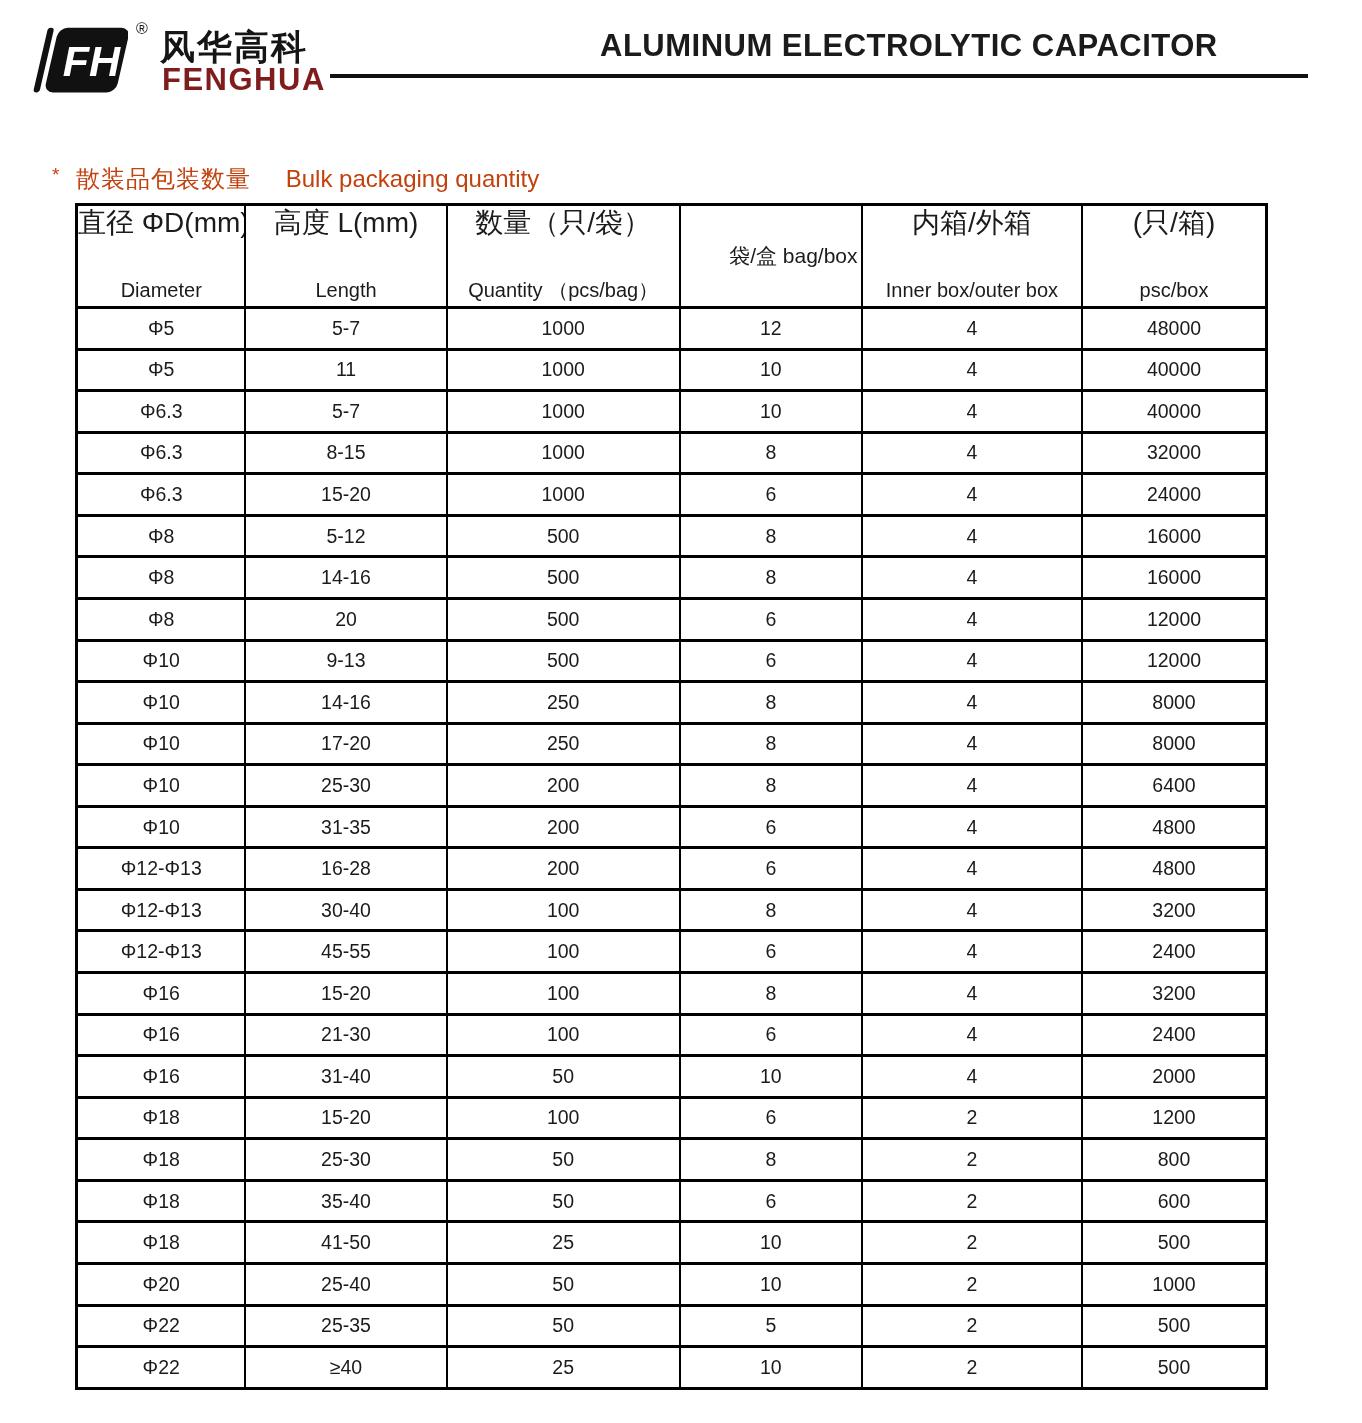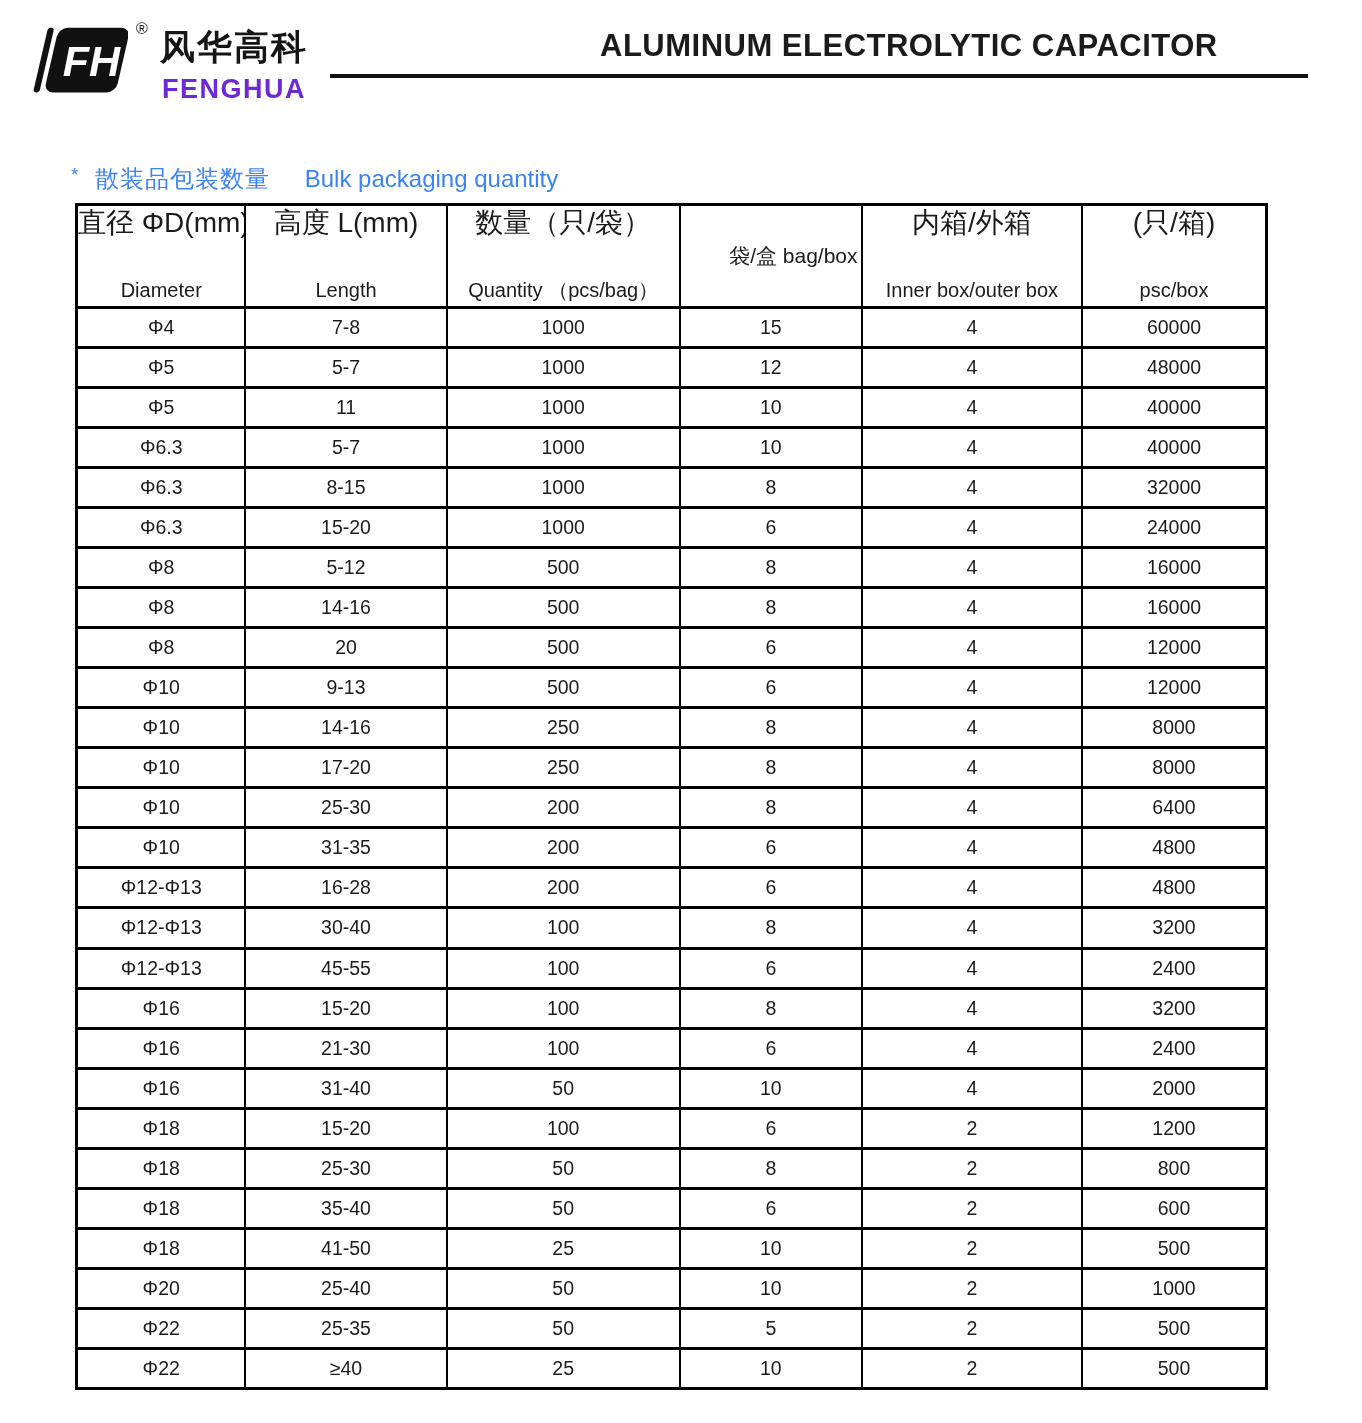--- a/index.html
+++ b/index.html
@@ -22,39 +22,38 @@
     font-size: 16px; color: #1b1b1b;
   }
   .brand-cn {
     position: absolute; left: 160px; top: 24px;
     font-size: 35px; font-weight: bold; letter-spacing: 2px;
     color: #151515;
     text-align: center;
   }
   .brand-en {
     position: absolute; left: 162px; top: 62px;
-    font-size: 27px; font-weight: 600; letter-spacing: 1.5px;
-    color: #6d28d9;
-    margin-top: 12px;
+    font-size: 31px; font-weight: 600; letter-spacing: 1.5px;
+    color: #7f1d1d;
   }
   .doc-title {
     position: absolute; left: 600px; top: 28px; width: 712px;
     text-align: left;
     font-size: 31px; font-weight: bold; letter-spacing: 0.5px;
     color: #1b1b1b; white-space: nowrap;
   }
   .title-rule {
     position: absolute; left: 330px; top: 74px;
     width: 978px; height: 4px; background: #111;
   }
 
   
   .section-heading {
-    position: absolute; left: 71px; top: 163px;
-    font-size: 24px; color: #3b82f6; white-space: nowrap;
+    position: absolute; left: 52px; top: 163px;
+    font-size: 24px; color: #c2410c; white-space: nowrap;
   }
   .section-heading .asterisk {
     font-size: 19px; vertical-align: 6px; margin-right: 10px;
   }
   .section-heading .sec-cn { letter-spacing: 1px; }
   .section-heading .sec-en { margin-left: 28px; }
 
   
   table.pkg {
     position: absolute; left: 75px; top: 203px;
@@ -144,28 +143,20 @@
           <div class="h-en">Inner box/outer box</div>
         </th>
         <th>
           <div class="h-cn">(只/箱)</div>
           <div class="h-en">psc/box</div>
         </th>
       </tr>
     </thead>
   <tbody id="pkg-tbody">
       <tr>
-        <td>Φ4</td>
-        <td>7-8</td>
-        <td>1000</td>
-        <td>15</td>
-        <td>4</td>
-        <td>60000</td>
-      </tr>
-      <tr>
         <td>Φ5</td>
         <td>5-7</td>
         <td>1000</td>
         <td>12</td>
         <td>4</td>
         <td>48000</td>
       </tr>
       <tr>
         <td>Φ5</td>
         <td>11</td>

